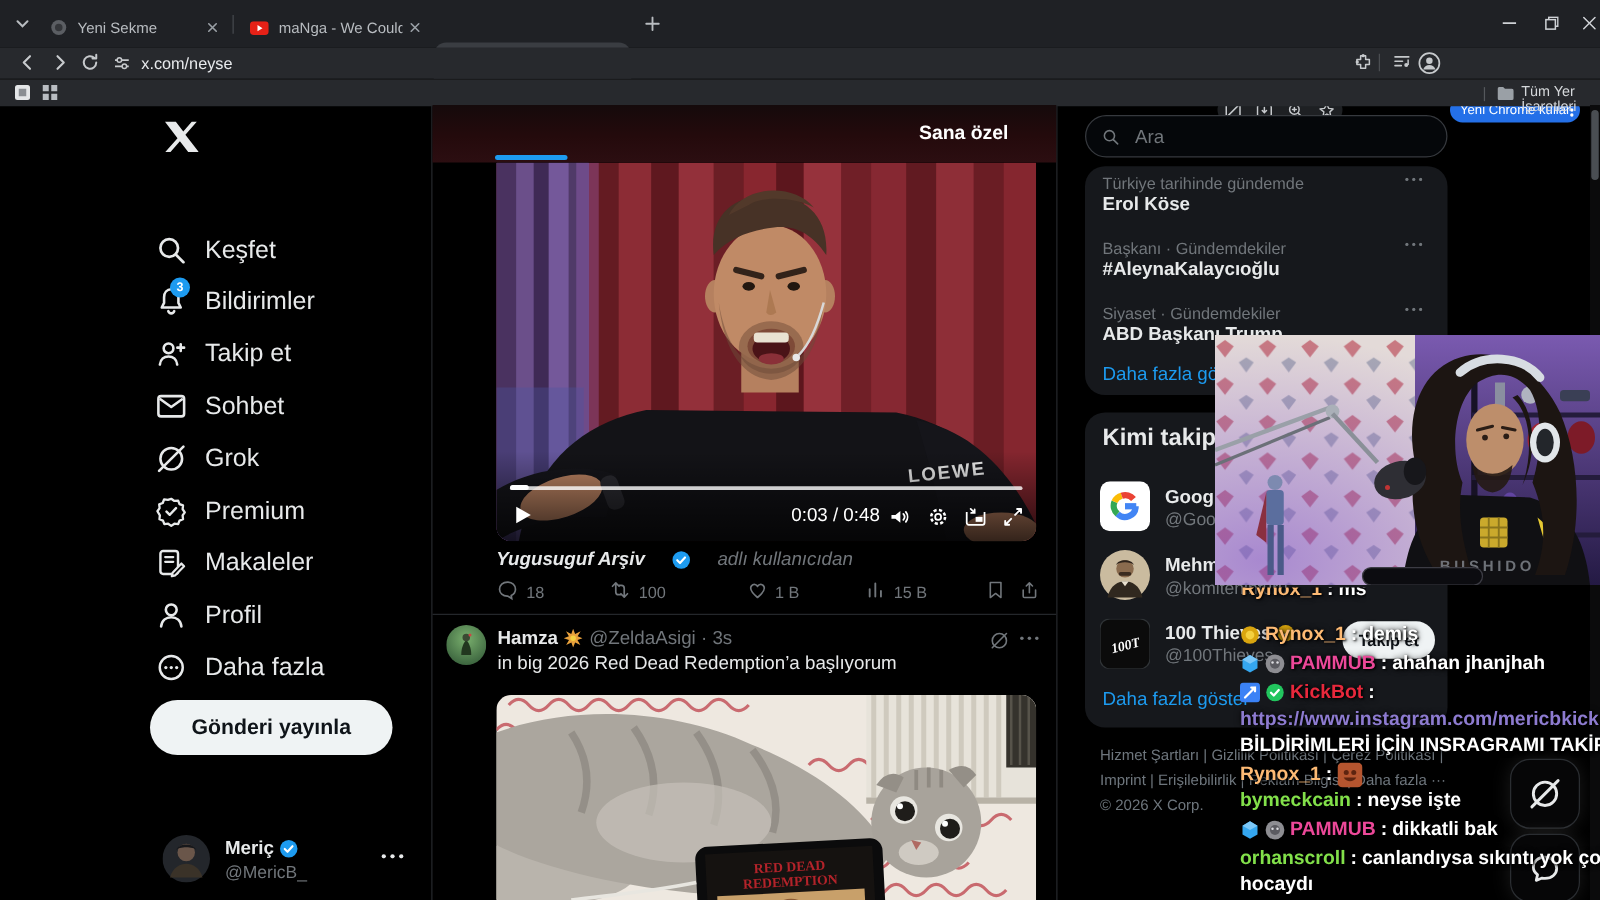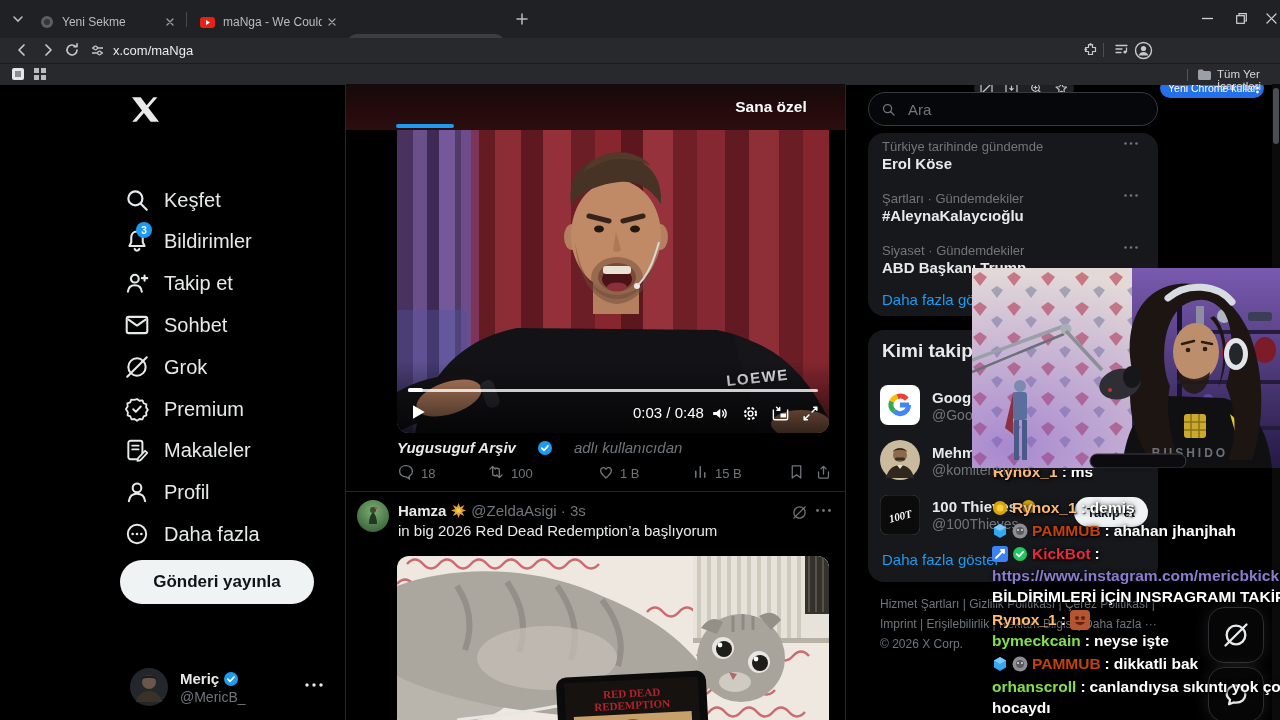--- a/index.html
+++ b/index.html
@@ -60,21 +60,21 @@
   .fhandle{position:absolute;left:64px;font-size:14px;color:#71767b;white-space:nowrap;}
   #followbtn{position:absolute;left:206px;top:167px;width:74px;height:30px;border-radius:15px;background:#eff3f4;
              border:none;color:#0f1419;font-size:13px;font-weight:bold;}
   .footline{font-size:12px;color:#6e767d;line-height:20px;white-space:nowrap;}
   .fab{position:absolute;left:1208px;width:54px;height:54px;border-radius:16px;background:#060607;
        border:1px solid #2a2d31;box-shadow:0 0 16px rgba(255,255,255,.10);display:flex;align-items:center;justify-content:center;}
   
   #webcam{position:absolute;left:972px;top:268px;width:308px;height:200px;z-index:40;}
   .cl{position:absolute;left:992px;font-size:15.5px;font-weight:bold;color:#fff;white-space:nowrap;z-index:50;
       text-shadow:1px 1px 2px #000,0 0 5px rgba(0,0,0,.85);display:flex;align-items:center;gap:4px;}
-  .u-ryn{color:#fdba74;} .u-pam{color:#c2410c;} .u-kb{color:#e8283c;} .u-grn{color:#82e04a;}
+  .u-ryn{color:#fdba74;} .u-pam{color:#ec4899;} .u-kb{color:#e8283c;} .u-grn{color:#82e04a;}
   .c-link{color:#8d7bd0;}
   .badge16{width:16px;height:16px;display:inline-block;flex:0 0 auto;}
   
   #sbtrack{position:absolute;left:1272px;top:84px;width:8px;height:636px;background:#0b0b0c;}
   #sbthumb{position:absolute;left:1273px;top:88px;width:6px;height:56px;border-radius:3px;background:#4a4e53;}
 </style>
 </head>
 <body>
 
 <div id="stage">
@@ -172,21 +172,21 @@
           <path d="M13 1.8v3h-3" stroke="#c6c9cc" stroke-width="1.6" fill="none" stroke-linecap="round" stroke-linejoin="round"></path>
         </svg>
     </span>
     <span class="abs" style="left:90px;top:5px;">
       <svg width="15" height="15" viewBox="0 0 15 15">
           <path d="M2 5h11M2 10h11" stroke="#c6c9cc" stroke-width="1.4"></path>
           <circle cx="5.5" cy="5" r="1.8" fill="#27292d" stroke="#c6c9cc" stroke-width="1.2"></circle>
           <circle cx="9.5" cy="10" r="1.8" fill="#27292d" stroke="#c6c9cc" stroke-width="1.2"></circle>
         </svg>
     </span>
-    <span class="abs urltext" style="left:113px;top:5px;">x.com/maNga</span>
+    <span class="abs urltext" style="left:113px;top:5px;">x.com/neyse</span>
 
     <div class="cluster">
       <span>
         <svg width="13" height="13" viewBox="0 0 13 13">
             <rect x="1" y="1" width="11" height="11" rx="2" fill="none" stroke="#c6c9cc" stroke-width="1.2"></rect>
             <path d="M1.5 11.5l10-10" stroke="#c6c9cc" stroke-width="1.2"></path>
           </svg>
       </span>
       <span>
         <svg width="13" height="13" viewBox="0 0 13 13">
@@ -615,21 +615,21 @@
       <span class="ttitle" style="top:22px;">Erol Köse</span>
       <span class="tdots" style="top:9px;">
           <svg width="14" height="3" viewBox="0 0 14 3">
             <circle cx="1.5" cy="1.5" r="1.3" fill="#71767b"></circle>
             <circle cx="7" cy="1.5" r="1.3" fill="#71767b"></circle>
             <circle cx="12.5" cy="1.5" r="1.3" fill="#71767b"></circle>
           </svg>
         </span>
     </div>
     <div>
-      <span class="tmeta" style="top:58px;">Şartları · Gündemdekiler</span>
+      <span class="tmeta" style="top:58px;">Başkanı · Gündemdekiler</span>
       <span class="ttitle" style="top:74px;">#AleynaKalaycıoğlu</span>
       <span class="tdots" style="top:61px;">
           <svg width="14" height="3" viewBox="0 0 14 3">
             <circle cx="1.5" cy="1.5" r="1.3" fill="#71767b"></circle>
             <circle cx="7" cy="1.5" r="1.3" fill="#71767b"></circle>
             <circle cx="12.5" cy="1.5" r="1.3" fill="#71767b"></circle>
           </svg>
         </span>
     </div>
     <div>

